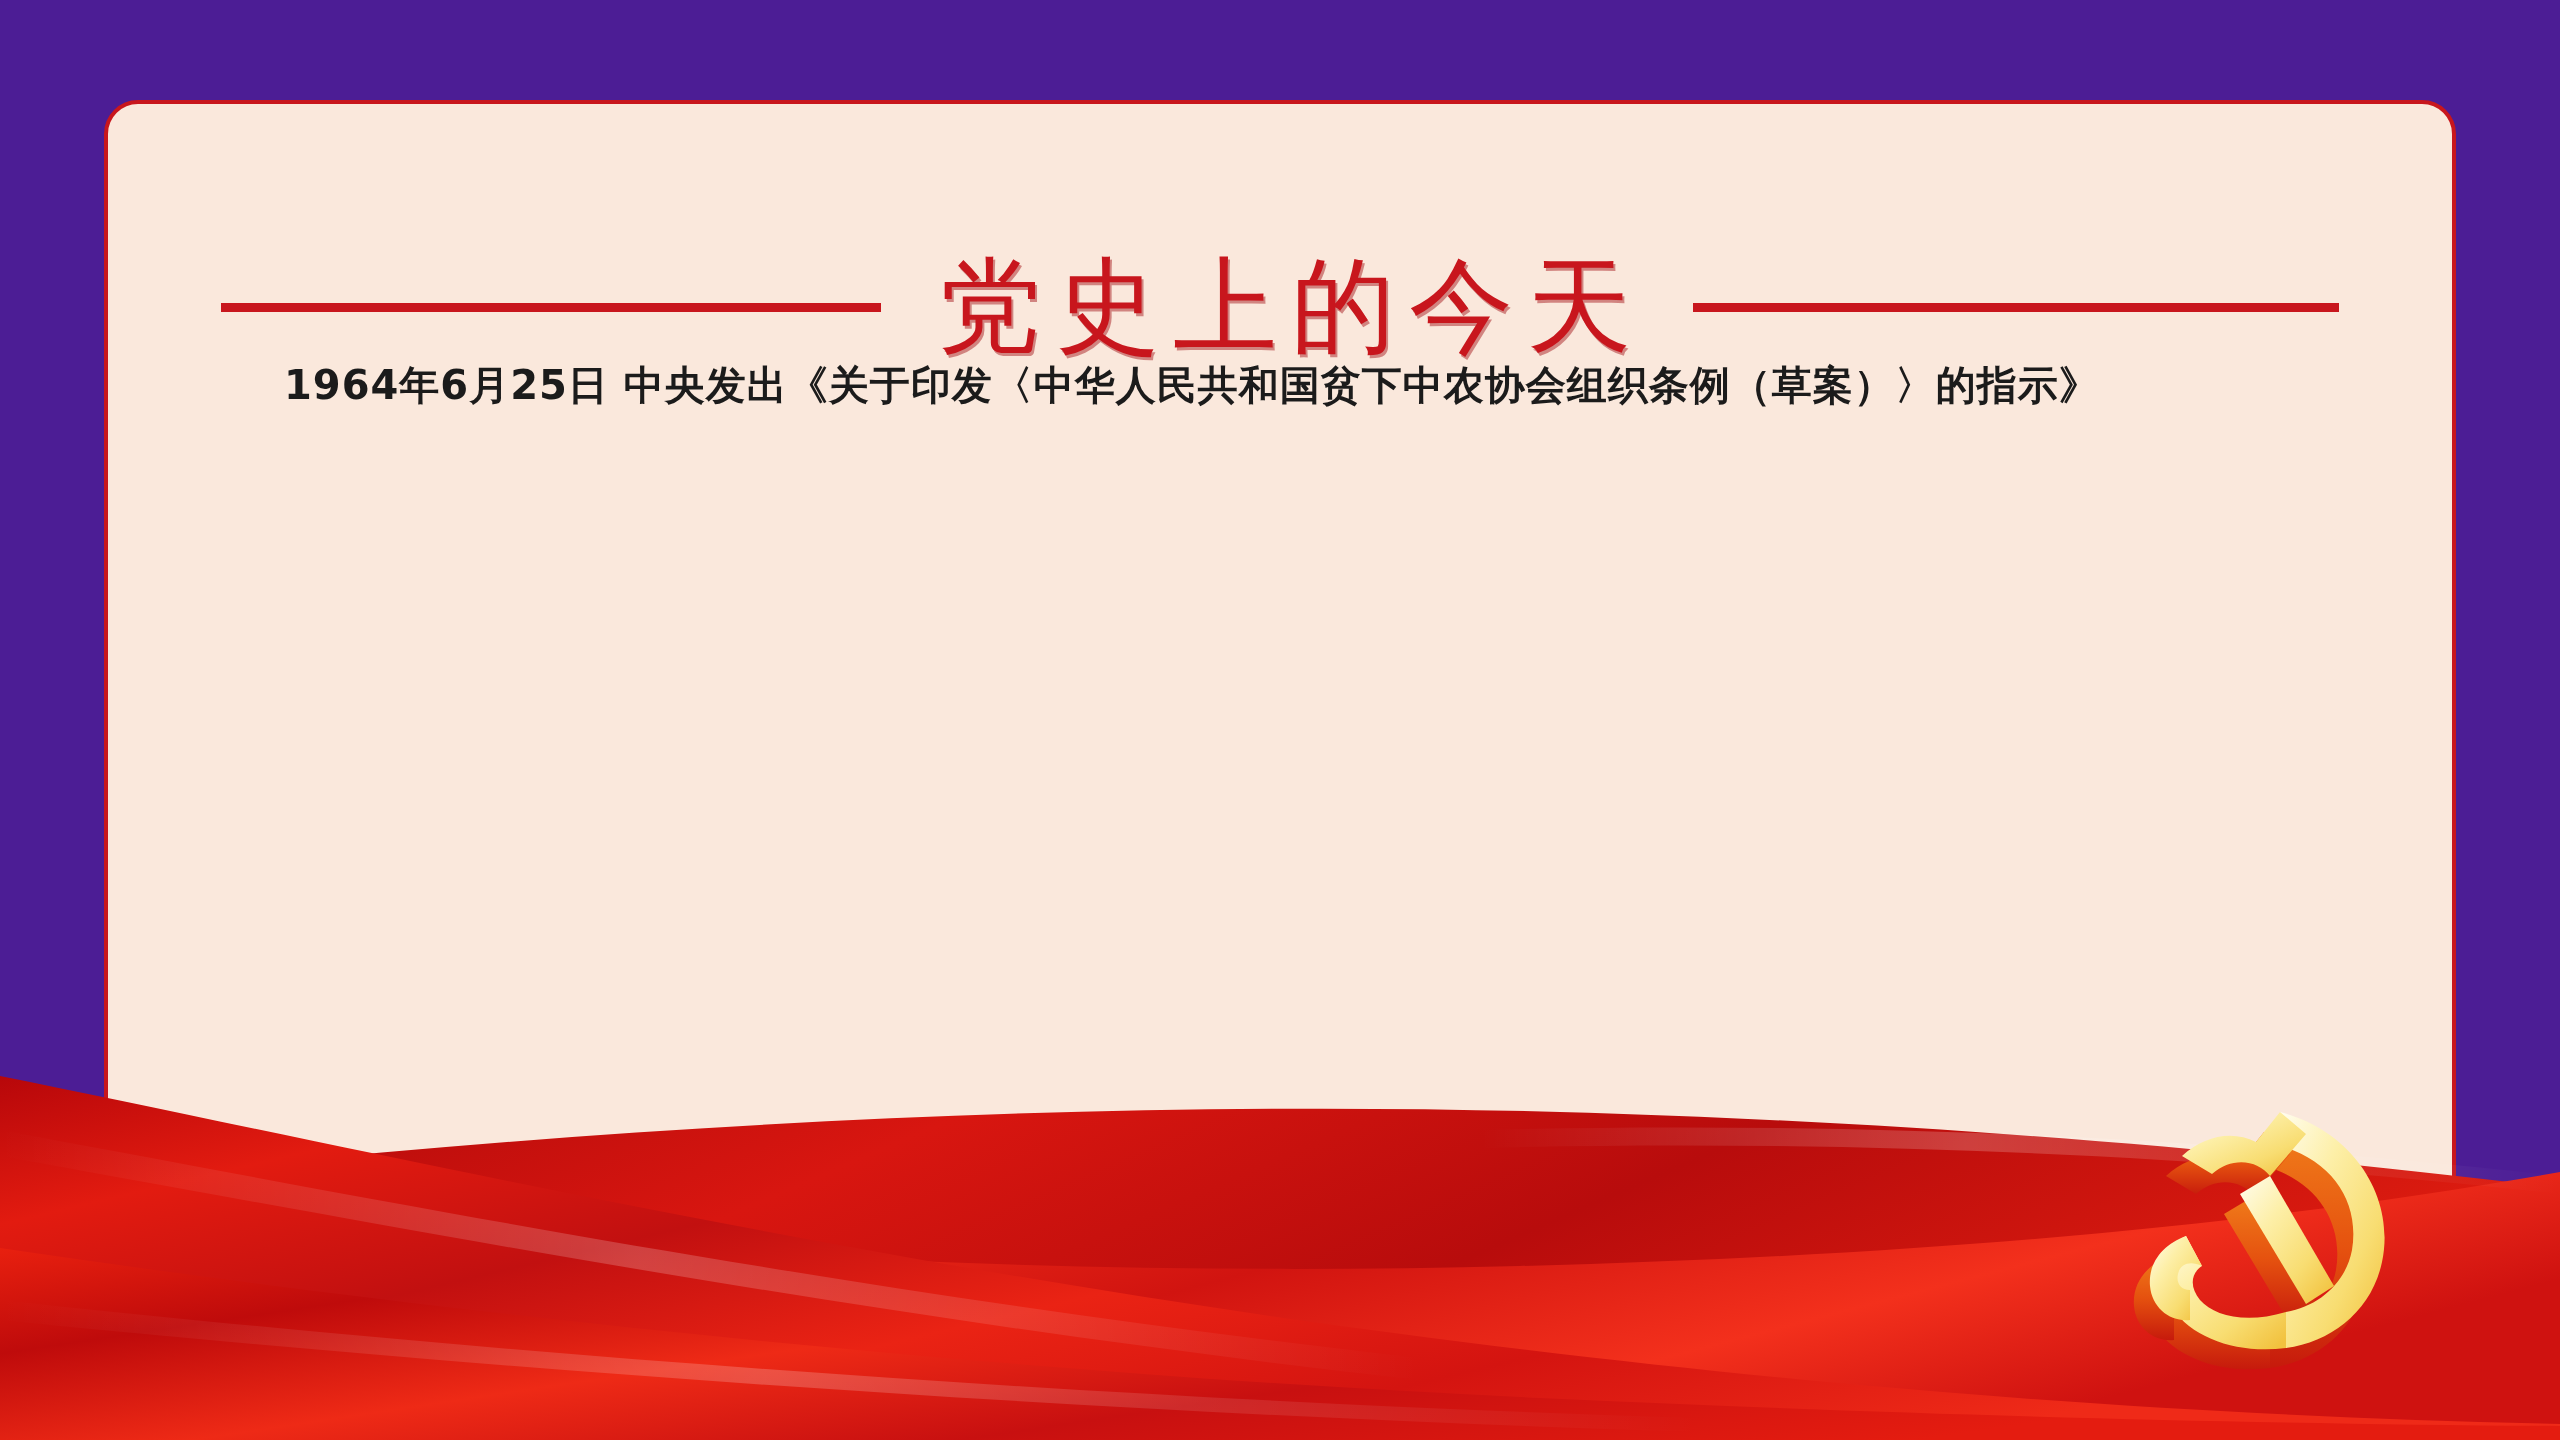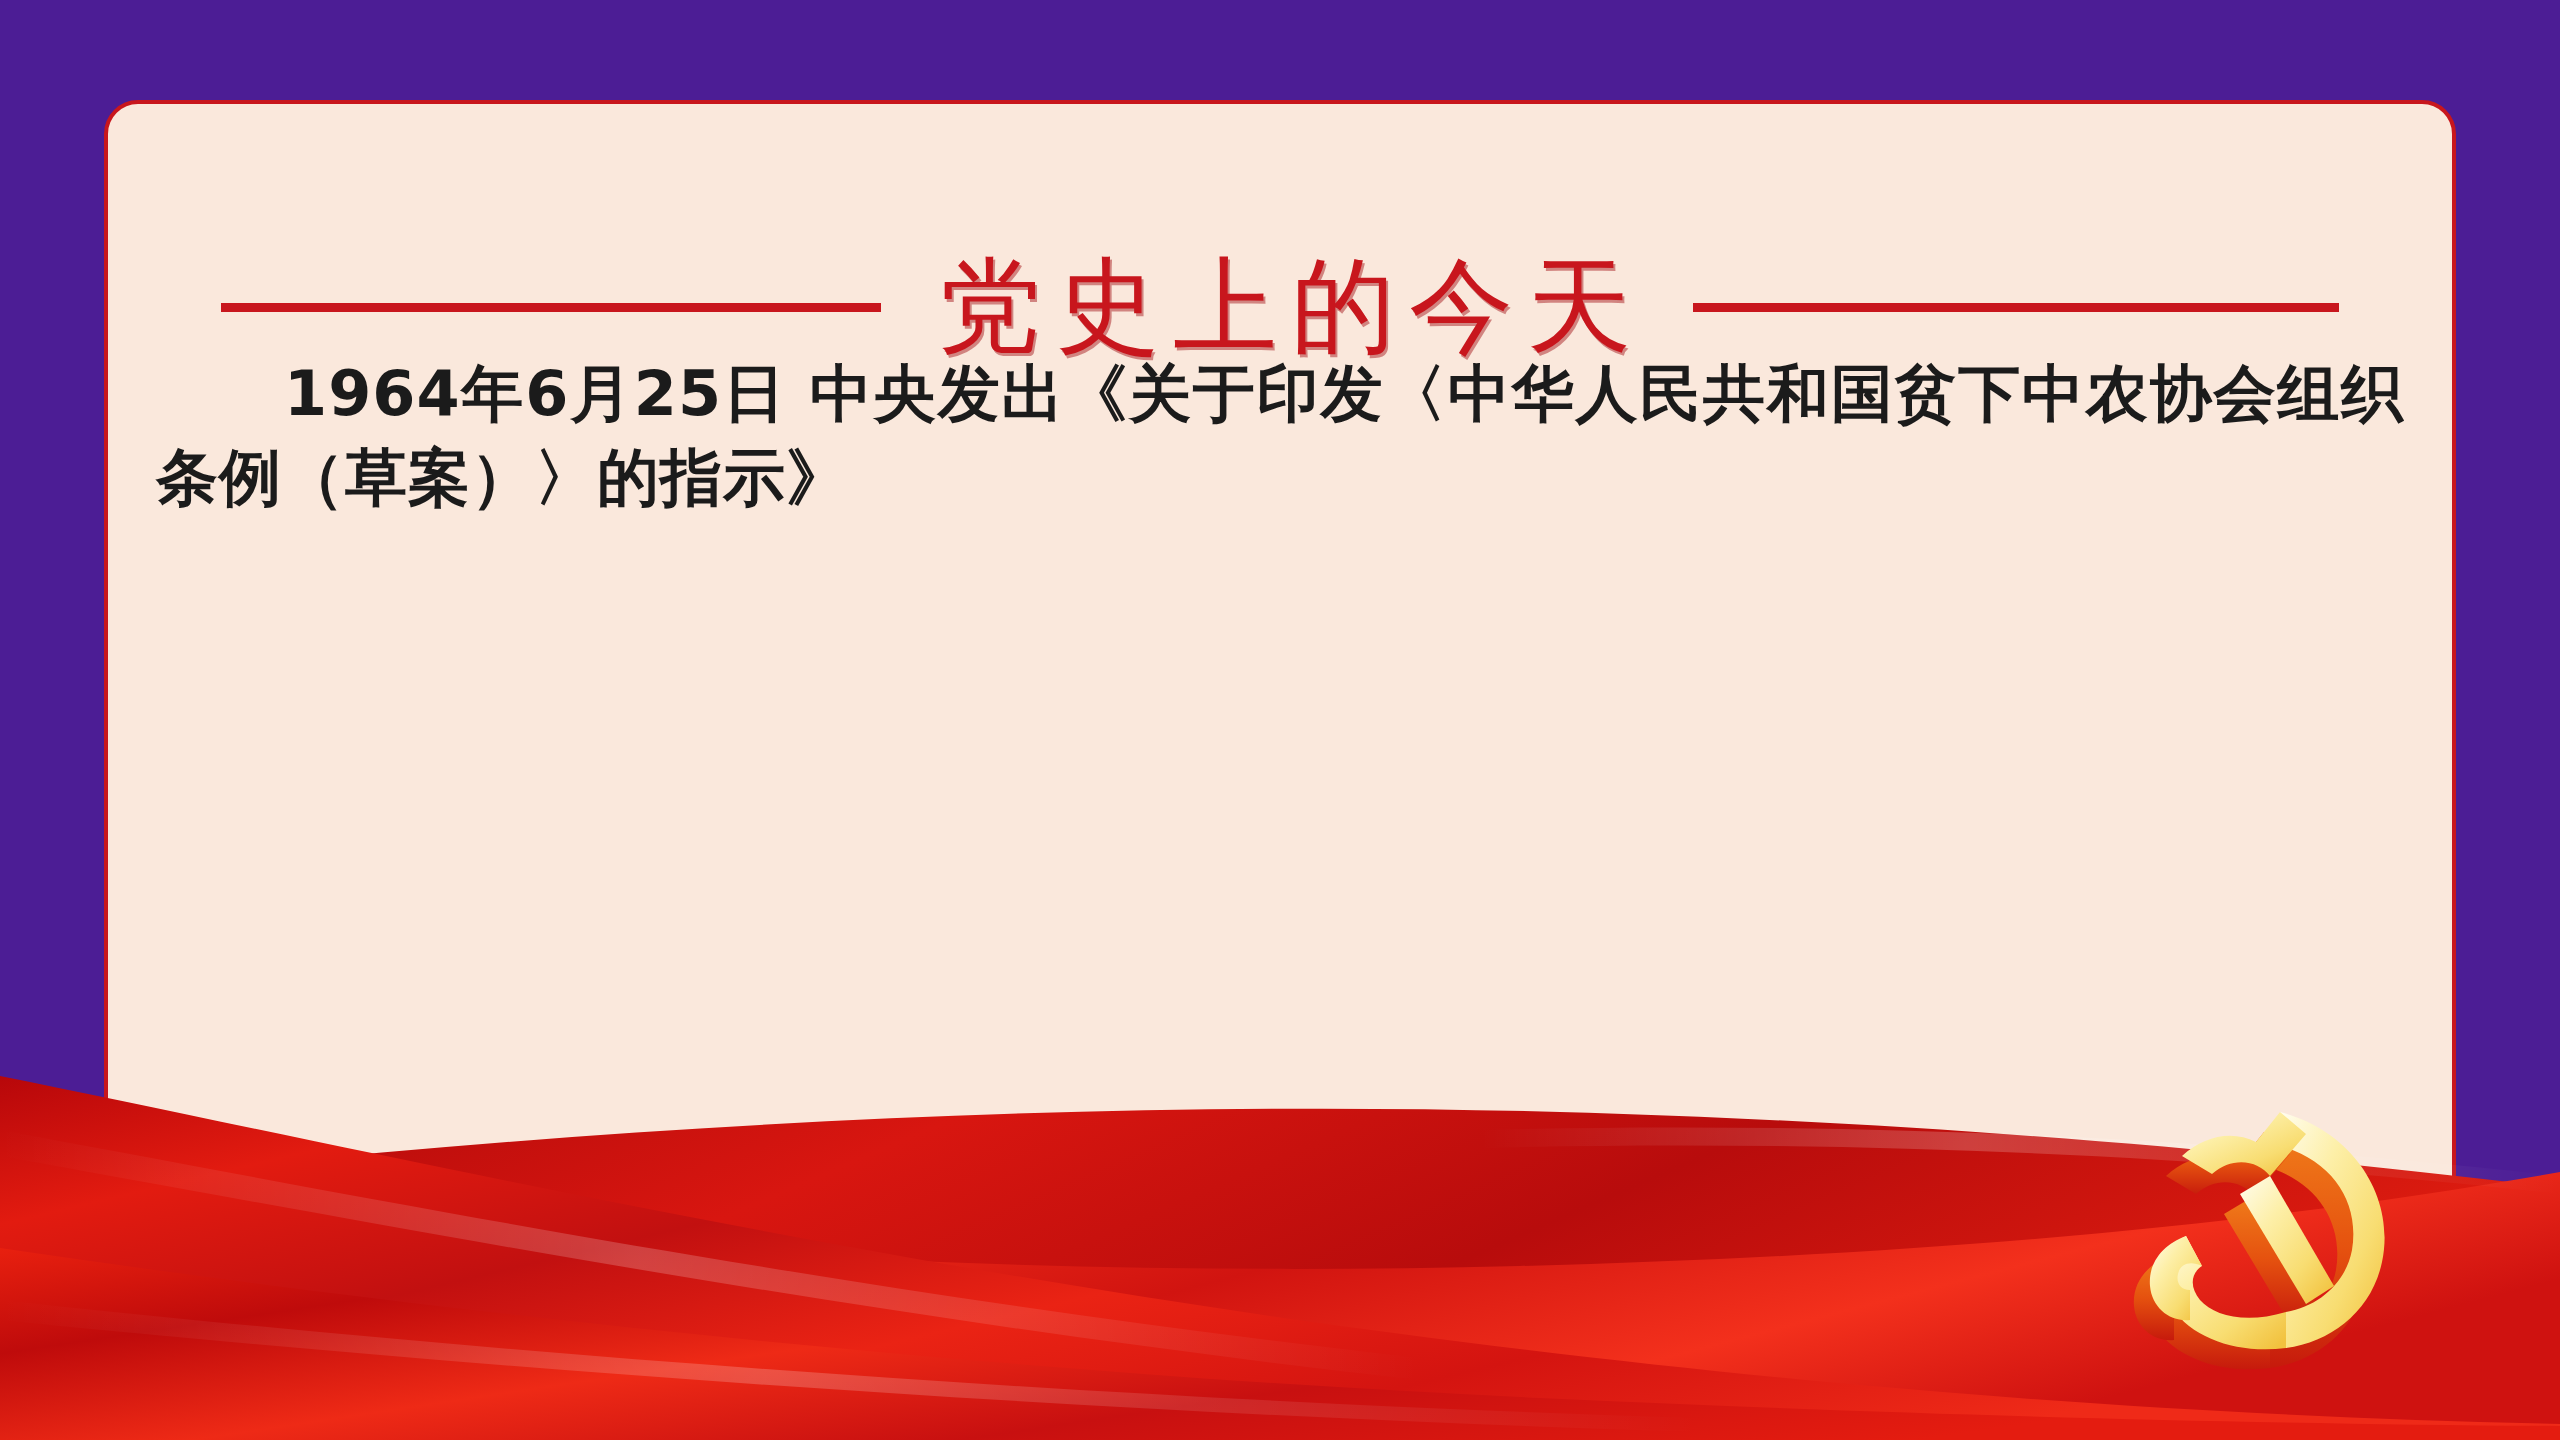--- a/index.html
+++ b/index.html
@@ -67,23 +67,23 @@
     padding-left: 8px;
   }
 
   
   #body-copy {
     position: absolute;
     left: 48px;
     top: 248px;
     width: 2248px;
     font-family: "DejaVu Sans", "Liberation Sans", sans-serif;
-    font-size: 62px;
+    font-size: 40px;
     font-weight: 700;
-    line-height: 84px;
+    line-height: 67px;
     color: #1b1b1b;
     letter-spacing: 1px;
   }
   #body-copy p {
     margin: 0 0 2px 0;
     text-indent: 128px;
     text-align: justify;
     text-justify: inter-character;
   }
 

